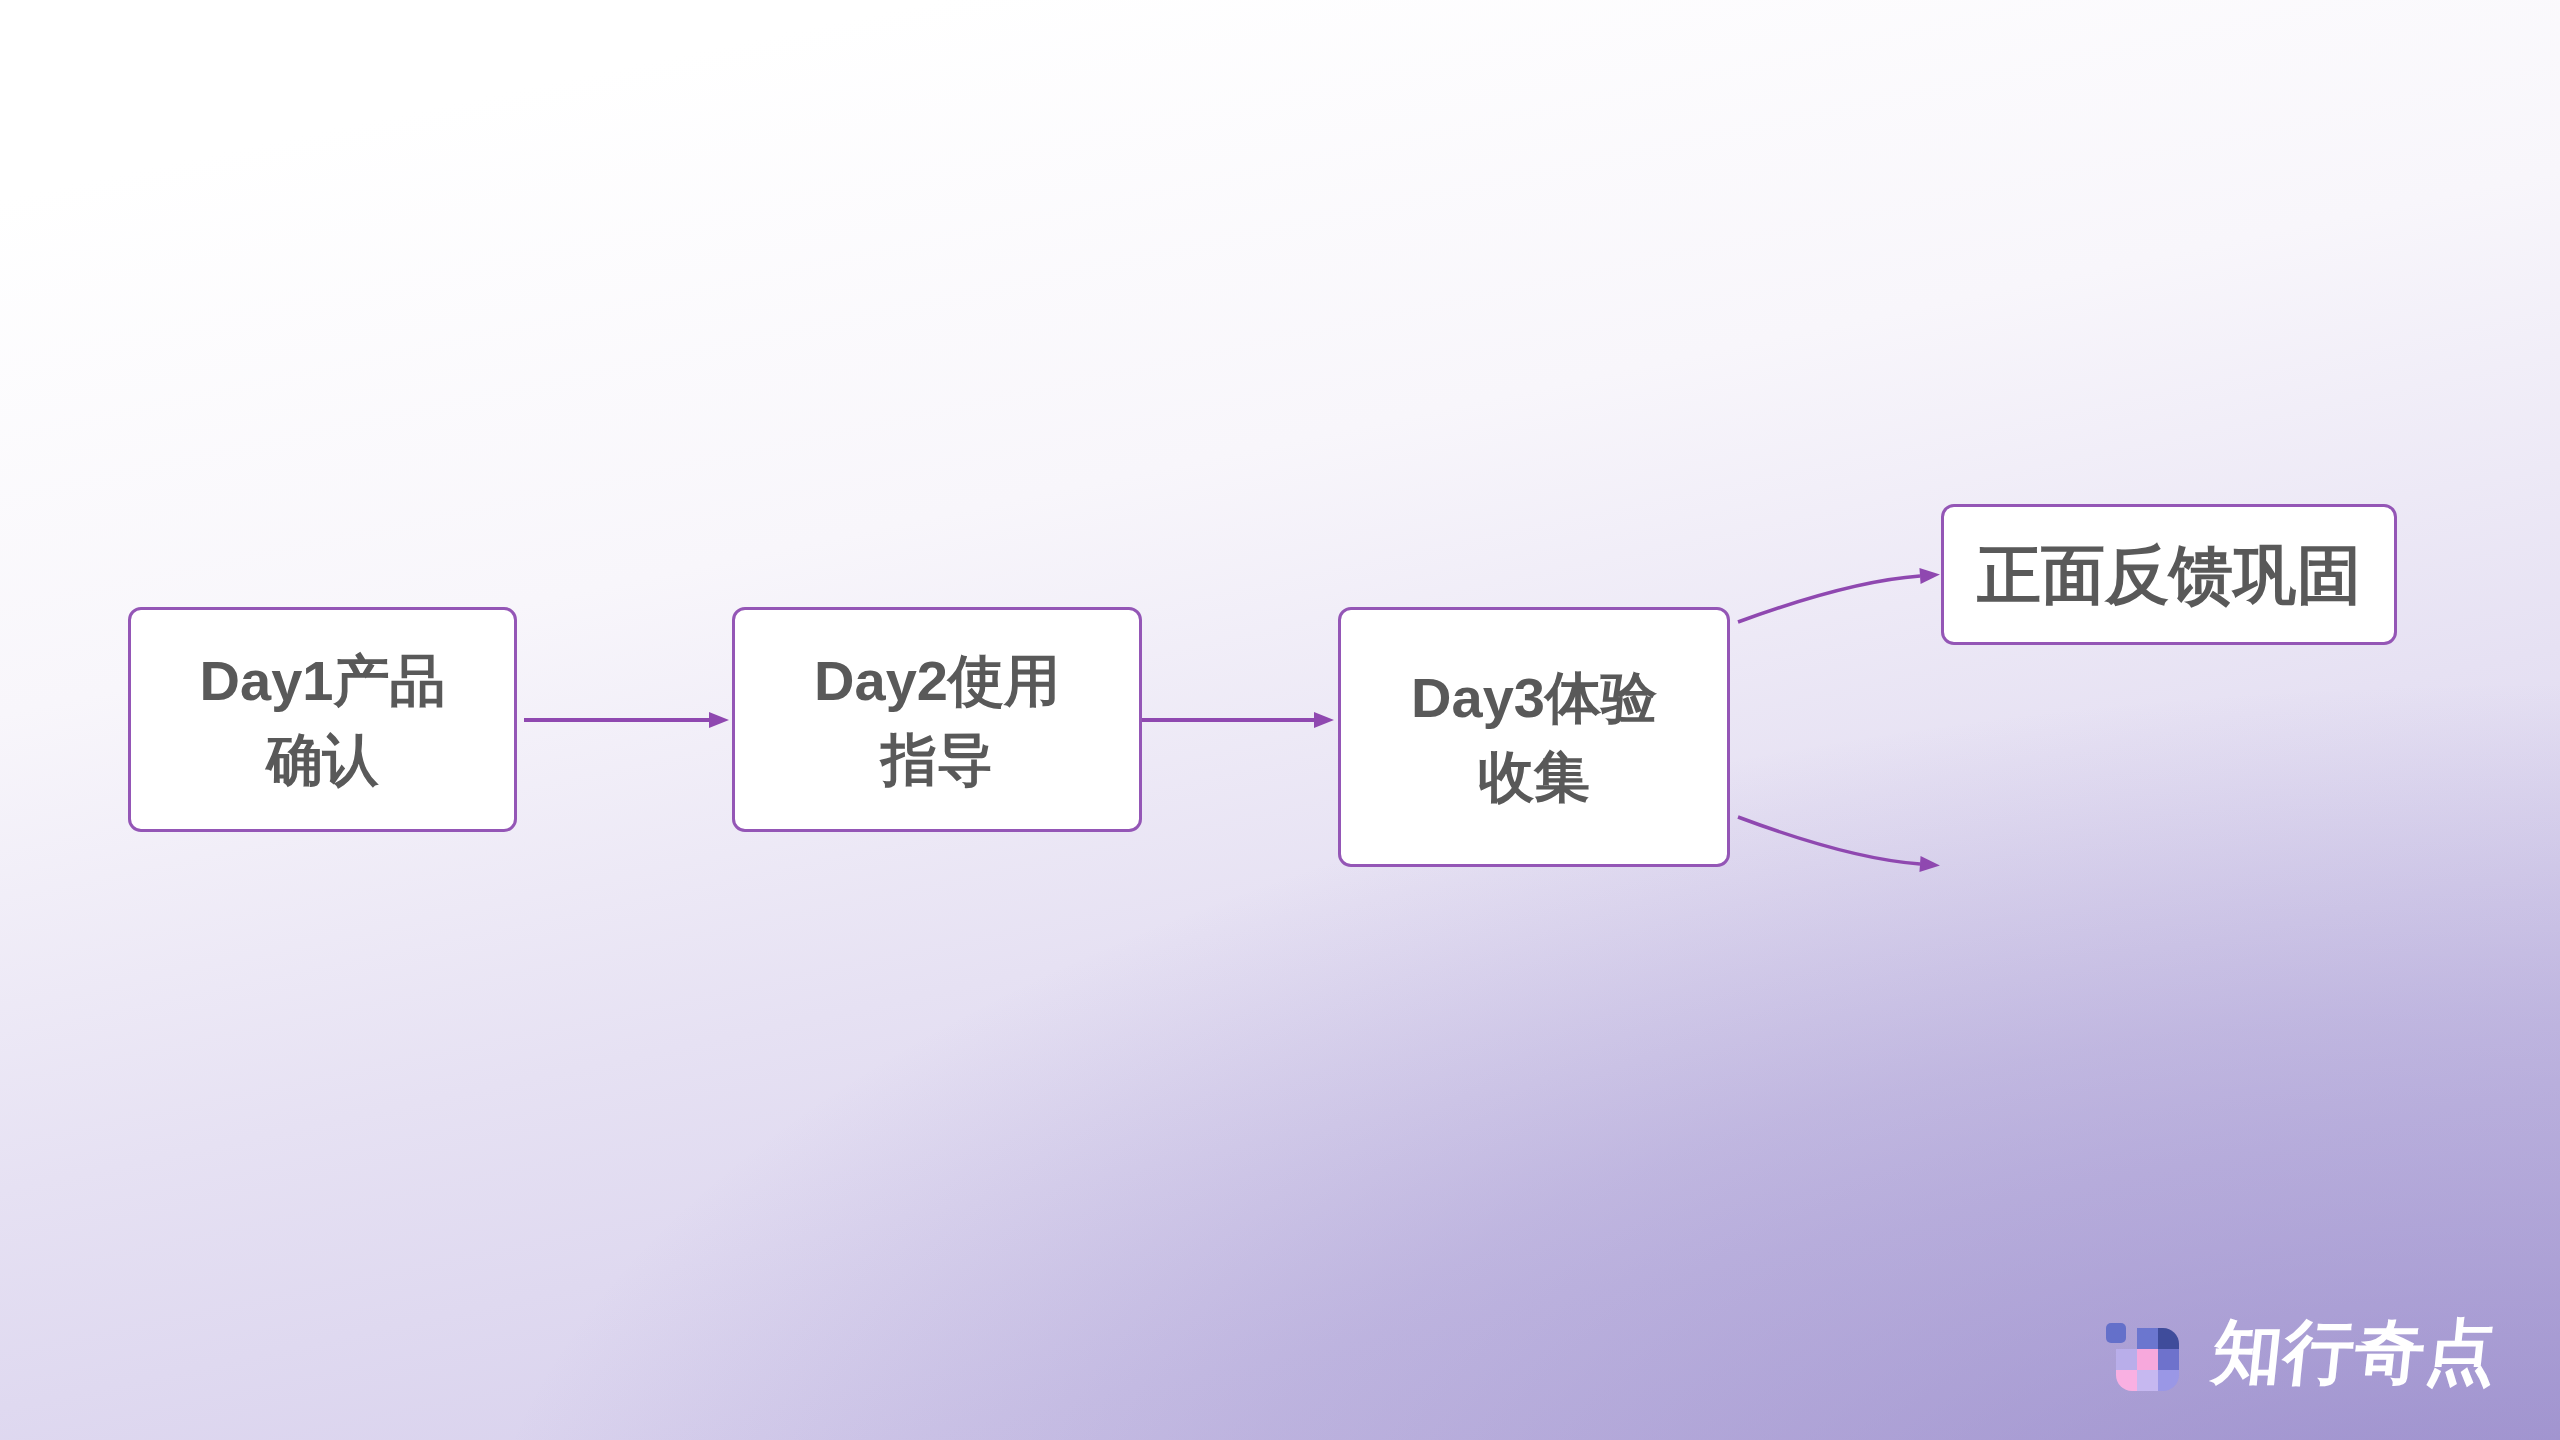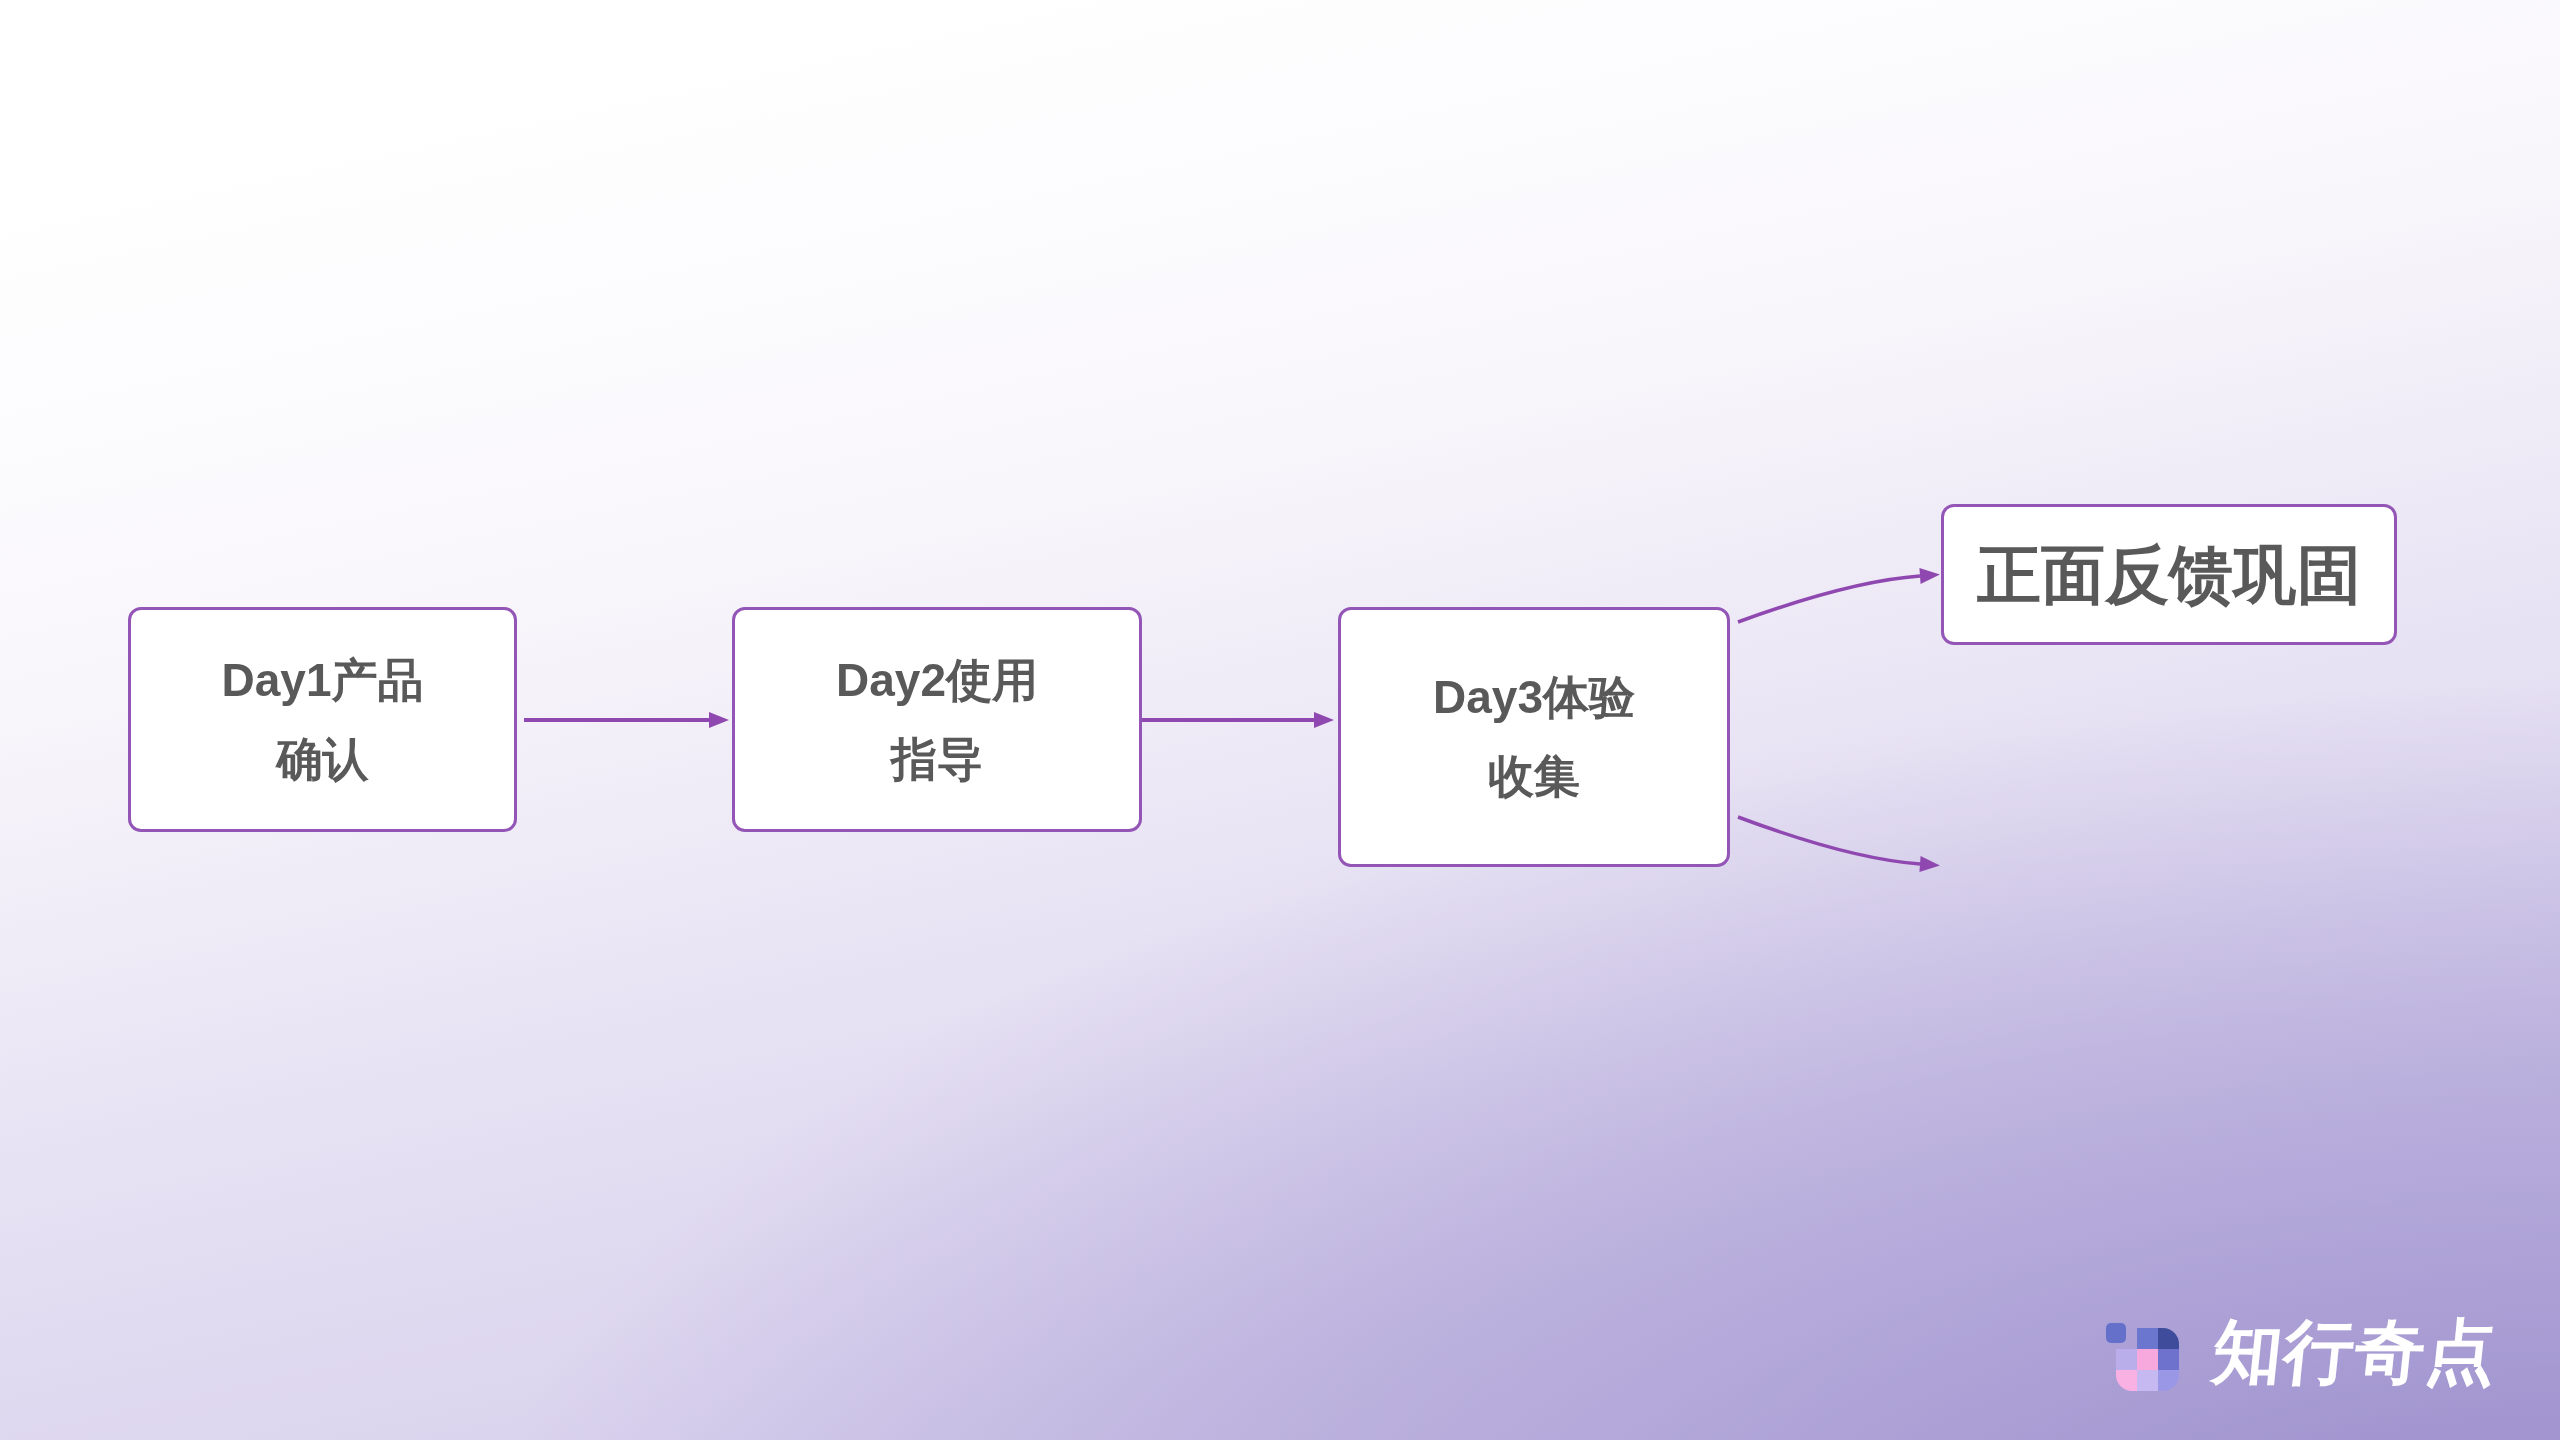--- a/index.html
+++ b/index.html
@@ -40,21 +40,21 @@
     border: 3px solid var(--box-border, #9456b6);
     border-radius: 13px;
     display: flex;
     flex-direction: column;
     align-items: center;
     justify-content: center;
     text-align: right;
     color: var(--box-text, #595959);
     font-weight: 700;
   }
-  .node.step { font-size: 46px; line-height: 79px; }
+  .node.step { font-size: 56px; line-height: 79px; }
   .node.outcome { font-size: 64px; line-height: 70px; }
 
   .step-1 { left: 128px;  top: 607px; width: 389px; height: 225px; }
   .step-2 { left: 732px;  top: 607px; width: 410px; height: 225px; }
   .step-3 { left: 1338px; top: 607px; width: 392px; height: 260px; }
   .outcome-1 { left: 1941px; top: 504px; width: 456px; height: 141px; }
   .outcome-2 { left: 1941px; top: 792px; width: 456px; height: 141px; }
 
   .node .line { display: block; }
 

